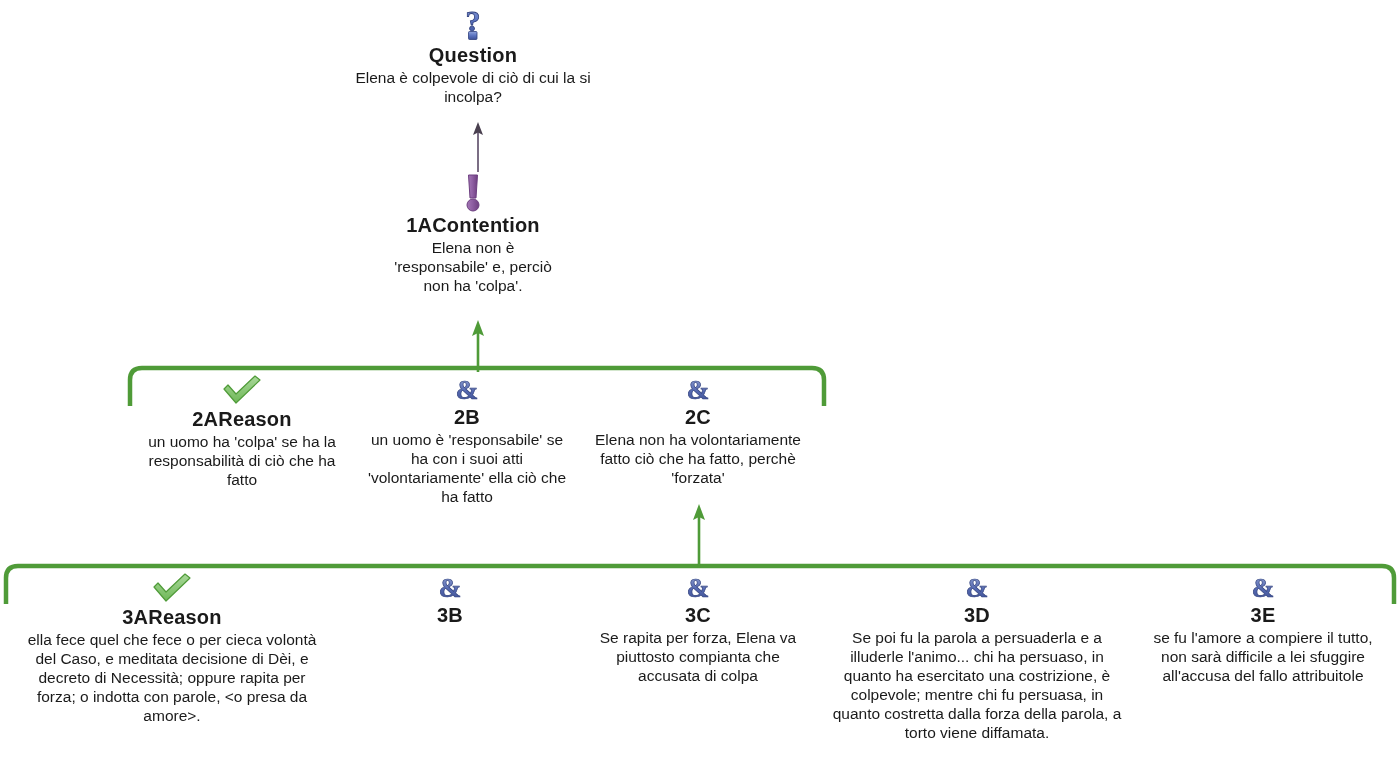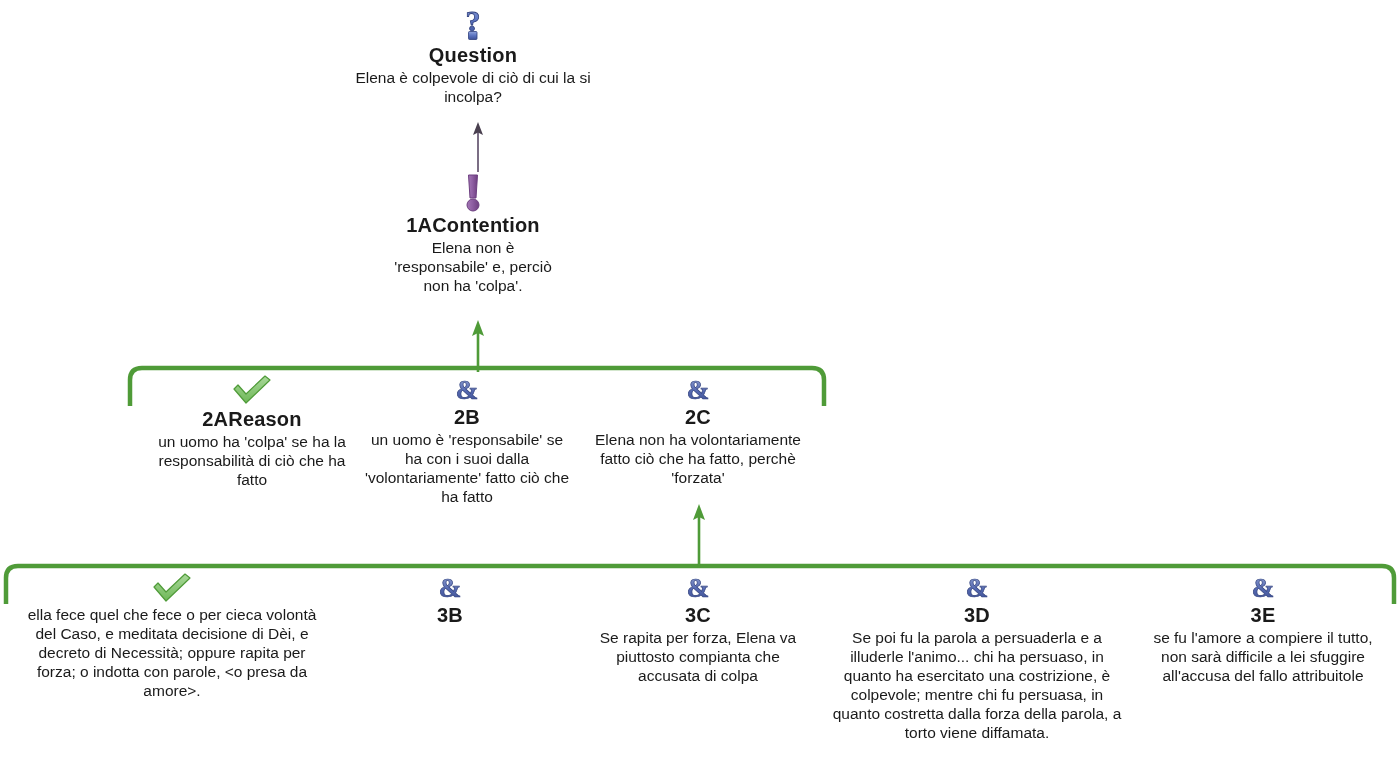--- a/index.html
+++ b/index.html
@@ -115,21 +115,21 @@
       <path d="M8.5,3 L17.5,3 L16,26 L10,26 Z" fill="url(#gp)" stroke="#6d3f80" stroke-width="1"></path>
       <circle cx="13" cy="33" r="6" fill="url(#gp)" stroke="#6d3f80" stroke-width="1"></circle>
     </svg>
   </span>
   <div class="node-title">
     <span class="num">1A</span><span>Contention</span>
   </div>
   <div class="node-text">Elena non è 'responsabile' e, perciò non ha 'colpa'.</div>
 </div>
 
-<div class="node" style="left:143px; top:374px; width:218px;">
+<div class="node" style="left:133px; top:374px; width:218px;">
   <span class="node-icon icon-chk">
     <svg width="44" height="32" viewBox="0 0 44 32">
       <defs>
         <linearGradient id="gc" x1="0" y1="0" x2="0" y2="1">
           <stop offset="0" stop-color="#a9d89a"></stop>
           <stop offset="1" stop-color="#6fb858"></stop>
         </linearGradient>
       </defs>
       <path d="M4,15 L8,11 L16,20 L35,2 L40,6 L16,29 Z" fill="url(#gc)" stroke="#4f9b38" stroke-width="1.2" stroke-linejoin="round"></path>
     </svg>
@@ -149,41 +149,44 @@
           <stop offset="0.55" stop-color="#5468b0"></stop>
           <stop offset="1" stop-color="#3b4c8e"></stop>
         </linearGradient>
       </defs>
       <text x="13" y="25" text-anchor="middle" font-family="'Liberation Serif',serif" font-size="27" font-weight="bold" fill="url(#ga1)" stroke="#33437f" stroke-width="0.7">&amp;</text>
     </svg>
   </span>
   <div class="node-title">
     <span>2B</span>
   </div>
-  <div class="node-text">un uomo è 'responsabile' se ha con i suoi dalla 'volontariamente' fatto ciò che ha fatto</div>
+  <div class="node-text">un uomo è 'responsabile' se ha con i suoi atti 'volontariamente' ella ciò che ha fatto</div>
 </div>
 
 <div class="node" style="left:592px; top:374px; width:212px;">
   <span class="node-icon icon-amp">
     <svg width="26" height="30" viewBox="0 0 26 30">
       <text x="13" y="25" text-anchor="middle" font-family="'Liberation Serif',serif" font-size="27" font-weight="bold" fill="url(#ga1)" stroke="#33437f" stroke-width="0.7">&amp;</text>
     </svg>
   </span>
   <div class="node-title">
     <span>2C</span>
   </div>
   <div class="node-text">Elena non ha volontariamente fatto ciò che ha fatto, perchè 'forzata'</div>
 </div>
 
 <div class="node" style="left:22px; top:572px; width:300px;">
   <span class="node-icon icon-chk">
     <svg width="44" height="32" viewBox="0 0 44 32">
       <path d="M4,15 L8,11 L16,20 L35,2 L40,6 L16,29 Z" fill="url(#gc)" stroke="#4f9b38" stroke-width="1.2" stroke-linejoin="round"></path>
     </svg>
   </span>
+  <div class="node-title">
+    <span class="num">3A</span><span>Reason</span>
+  </div>
   <div class="node-text">ella fece quel che fece o per cieca volontà del Caso, e meditata decisione di Dèi, e decreto di Necessità; oppure rapita per forza; o indotta con parole, &lt;o presa da amore&gt;.</div>
 </div>
 
 <div class="node" style="left:340px; top:572px; width:220px;">
   <span class="node-icon icon-amp">
     <svg width="26" height="30" viewBox="0 0 26 30">
       <text x="13" y="25" text-anchor="middle" font-family="'Liberation Serif',serif" font-size="27" font-weight="bold" fill="url(#ga1)" stroke="#33437f" stroke-width="0.7">&amp;</text>
     </svg>
   </span>
   <div class="node-title">

